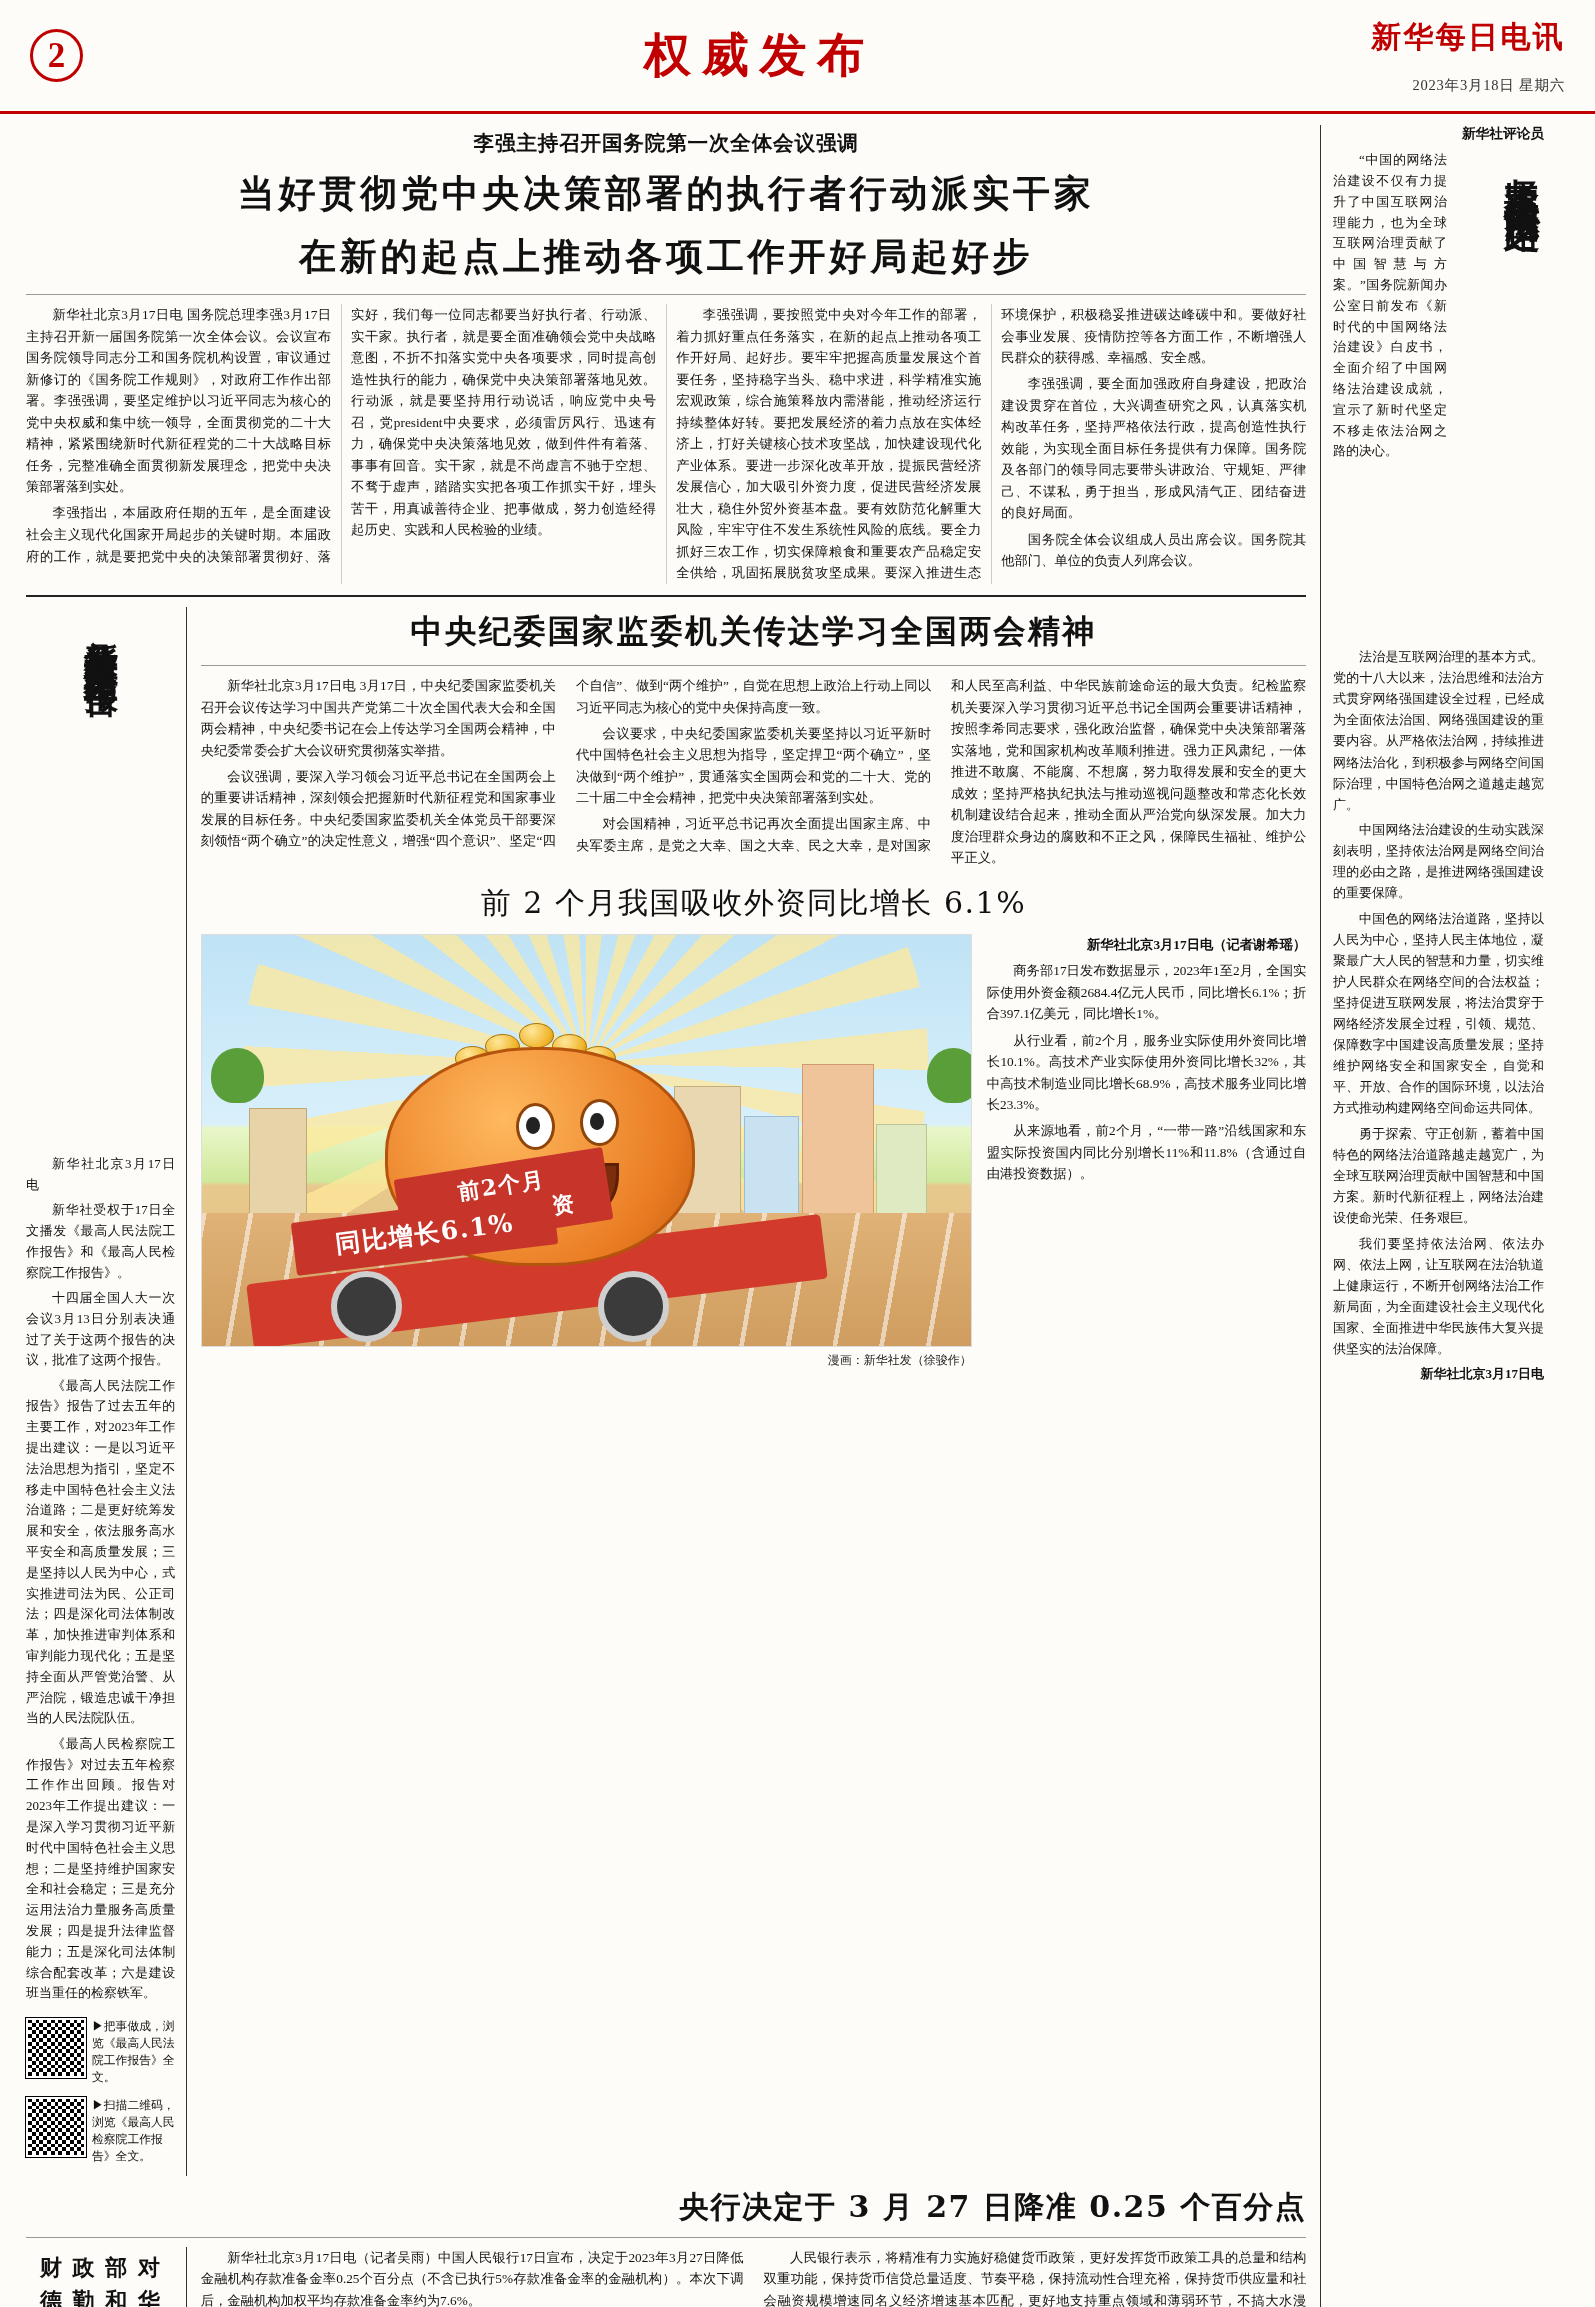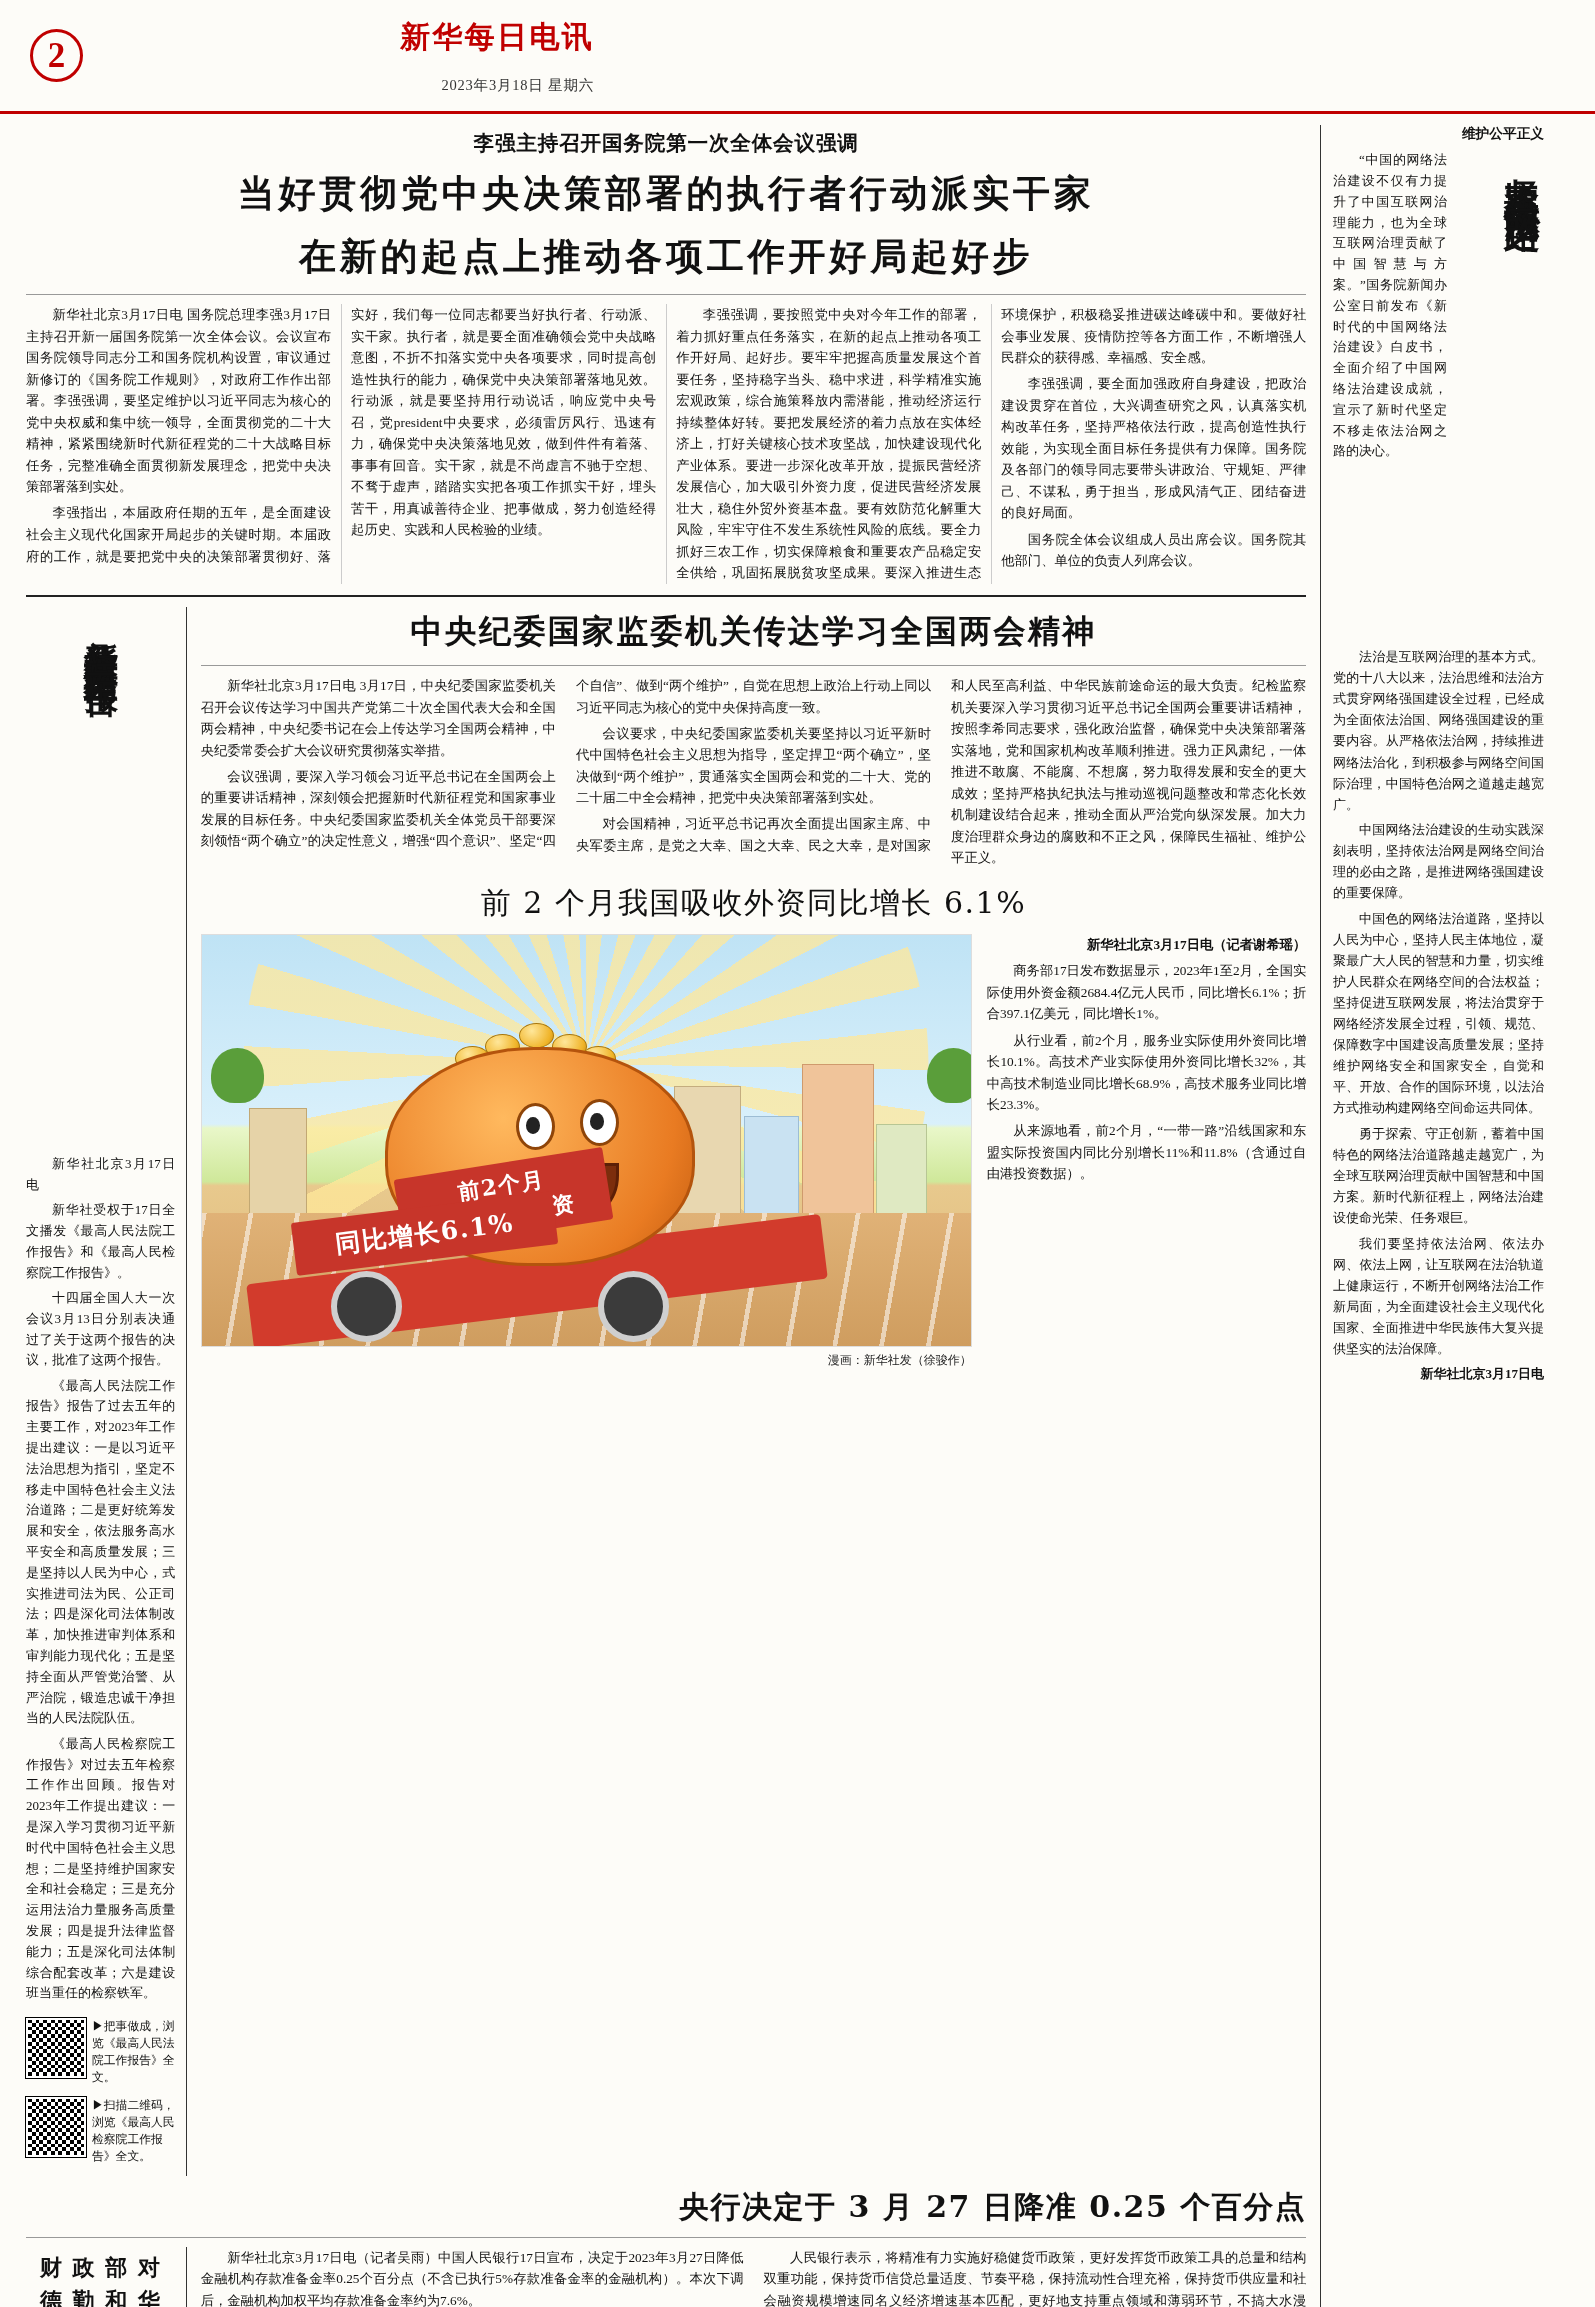--- a/index.html
+++ b/index.html
@@ -472,20 +472,23 @@
   }
 </style>
 </head>
 <body>
 
 <div class="page">
 
   <div class="masthead">
     <div class="page-num-wrap">
       <div class="page-num-circle">2</div>
+    </div>
+    <div class="masthead-center">
+      <div class="masthead-title">权威发布</div>
     </div>
     <div class="masthead-right">
       <div class="brand-name">新华每日电讯</div>
       <div class="brand-date">2023年3月18日 星期六</div>
     </div>
   </div>
 
   <div class="content">
 
     <div class="col-main">
@@ -609,21 +612,21 @@
             <p>新华社北京3月17日电（记者吴雨）中国人民银行17日宣布，决定于2023年3月27日降低金融机构存款准备金率0.25个百分点（不含已执行5%存款准备金率的金融机构）。本次下调后，金融机构加权平均存款准备金率约为7.6%。</p>
 
             <p>人民银行表示，将精准有力实施好稳健货币政策，更好发挥货币政策工具的总量和结构双重功能，保持货币信贷总量适度、节奏平稳，保持流动性合理充裕，保持货币供应量和社会融资规模增速同名义经济增速基本匹配，更好地支持重点领域和薄弱环节，不搞大水漫灌，兼顾内外平衡，着力推动经济高质量发展。</p>
           </div>
 
         </div>
       </div>
     </div>
 
     <div class="col-right">
-      <div class="commentator">维护公平正义</div>
+      <div class="commentator">新华社评论员</div>
       <div class="right-head-row">
         <div class="right-lead">
           <p>“中国的网络法治建设不仅有力提升了中国互联网治理能力，也为全球互联网治理贡献了中国智慧与方案。”国务院新闻办公室日前发布《新时代的中国网络法治建设》白皮书，全面介绍了中国网络法治建设成就，宣示了新时代坚定不移走依法治网之路的决心。</p>
         </div>
         <div class="right-title">坚定不移走依法治网之路</div>
       </div>
       <div class="right-body">
         <p>法治是互联网治理的基本方式。党的十八大以来，法治思维和法治方式贯穿网络强国建设全过程，已经成为全面依法治国、网络强国建设的重要内容。从严格依法治网，持续推进网络法治化，到积极参与网络空间国际治理，中国特色治网之道越走越宽广。</p>
         <p>中国网络法治建设的生动实践深刻表明，坚持依法治网是网络空间治理的必由之路，是推进网络强国建设的重要保障。</p>
         <p>中国色的网络法治道路，坚持以人民为中心，坚持人民主体地位，凝聚最广大人民的智慧和力量，切实维护人民群众在网络空间的合法权益；坚持促进互联网发展，将法治贯穿于网络经济发展全过程，引领、规范、保障数字中国建设高质量发展；坚持维护网络安全和国家安全，自觉和平、开放、合作的国际环境，以法治方式推动构建网络空间命运共同体。</p>

